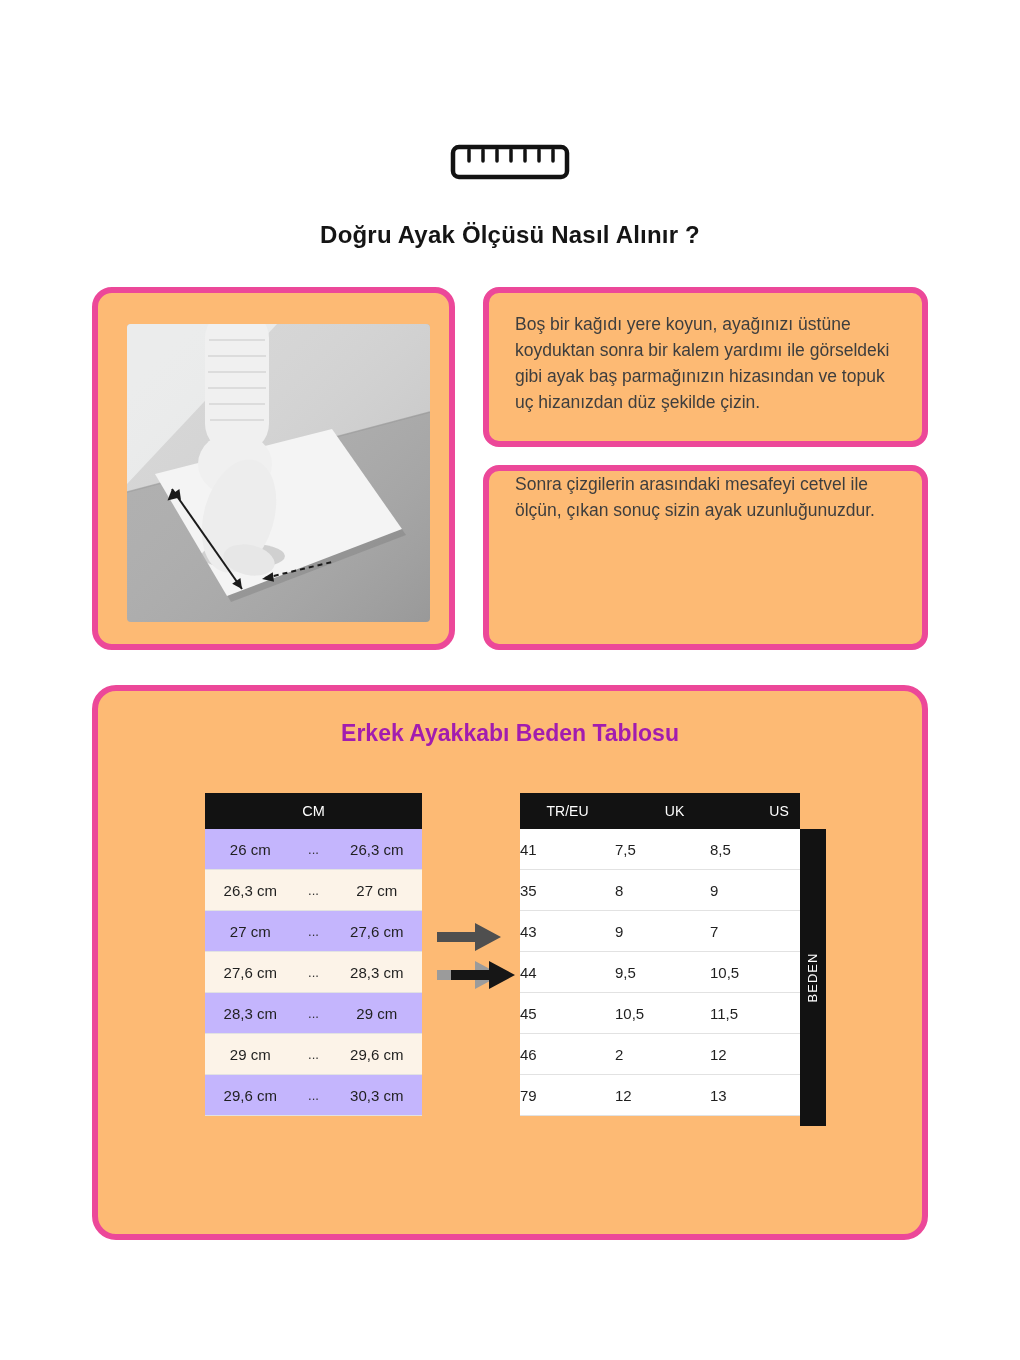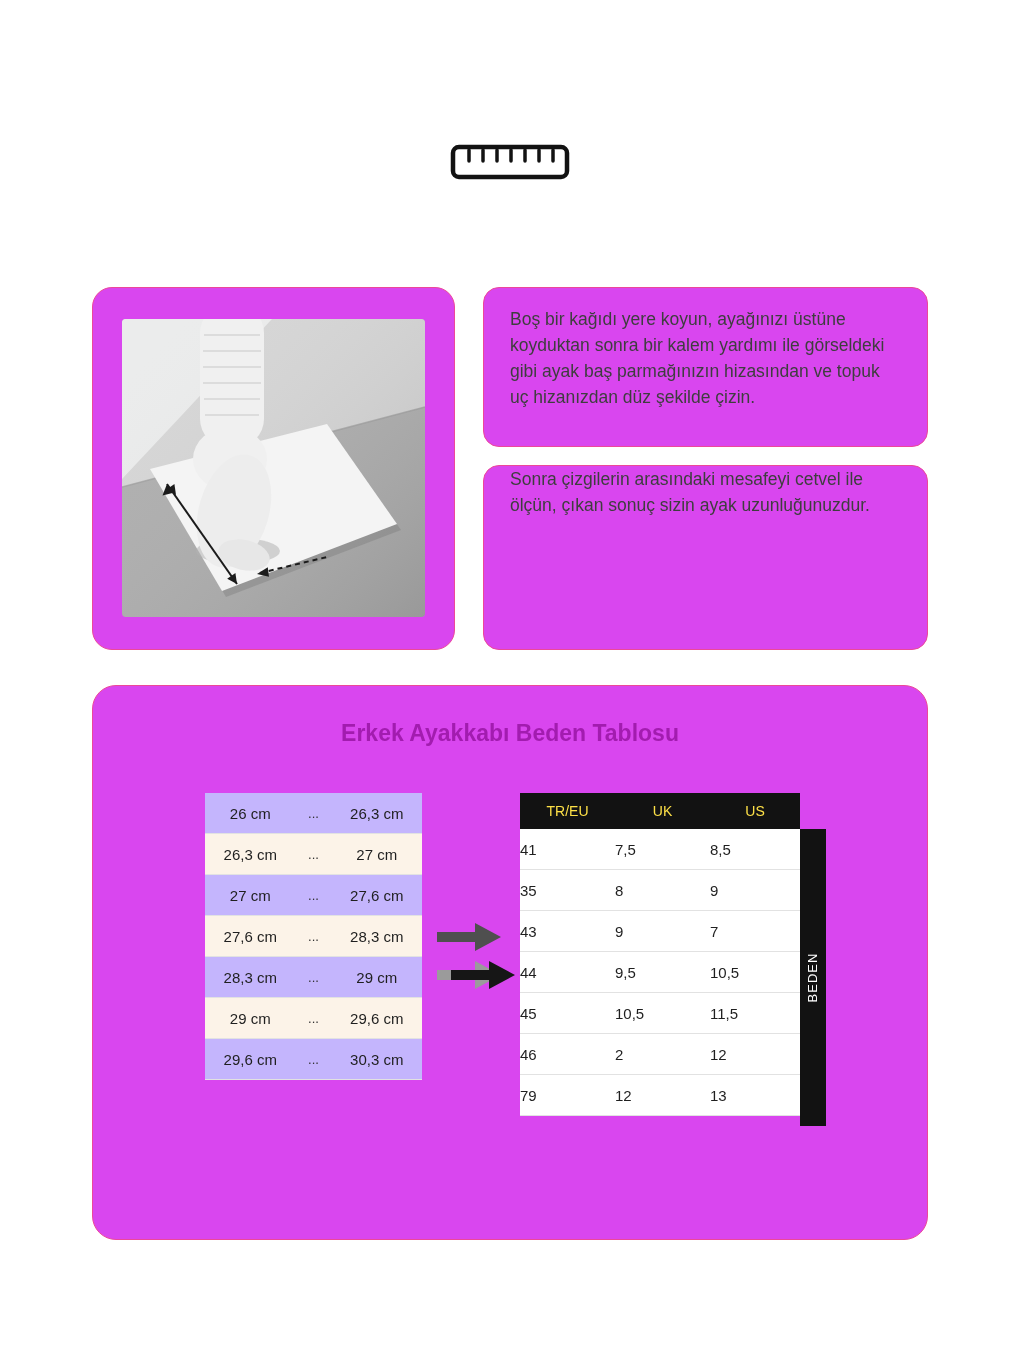--- a/index.html
+++ b/index.html
@@ -4,21 +4,21 @@
 <style>
   * { box-sizing: border-box; margin: 0; padding: 0; }
   body { background:#ffffff; font-family:"Liberation Sans", sans-serif; }
   .page { position:relative; width:1020px; height:1360px; background:#ffffff; margin:0 auto; overflow:hidden; }
 
   .ruler-wrap { position:absolute; top:142px; left:50%; transform:translateX(-50%); }
 
   .main-title { position:absolute; top:221px; left:0; width:100%; text-align:center;
     font-size:24px; font-weight:bold; color:#151515; letter-spacing:0.2px; }
 
-  .card { position:absolute; background:#d946ef; border:1px solid #ec4899; }
+  .card { position:absolute; background:#fdba74; border:6px solid #ec4899; }
 
   .photo-card { left:92px; top:287px; width:363px; height:363px; border-radius:20px; }
   .photo { position:absolute; left:29px; top:31px; width:303px; height:298px; border-radius:4px; overflow:hidden; }
 
   .step-card-1 { left:483px; top:287px; width:445px; height:160px; border-radius:16px; padding:18px 26px 0 26px; }
   .step-card-2 { left:483px; top:465px; width:445px; height:185px; border-radius:16px;
     display:flex; padding:0 44px 0 26px; }
   .step-text { font-size:17.5px; line-height:26px; color:#3e3e3e; }
 
   .chart-card { left:92px; top:685px; width:836px; height:555px; border-radius:24px; }
@@ -33,22 +33,22 @@
     grid-template-columns:1fr 36px 1fr; align-items:center; text-align:center;
     font-size:15px; color:#1f1f1f; background:#c4b5fd; }
   .cm-row .sep { font-size:13px; color:#333; }
   .row-alt { background:#fcf3e8; }
 
   
   .arrows { position:absolute; left:437px; top:921px; }
 
   
   .size-table { position:absolute; left:520px; top:793px; width:280px; }
-  .size-header { height:36px; background:#121212; color:#fde047; display:grid;
-    grid-template-columns:95px 95px 90px; align-items:center; text-align:center; font-size:14px; }
+  .size-header { height:36px; background:#121212; color:#ffffff; display:grid;
+    grid-template-columns:95px 95px 90px; align-items:center; text-align:center; font-size:14px;gap:12px; }
   .size-row { height:41px; border-bottom:1px solid #e2e2e2; display:grid;
     grid-template-columns:95px 95px 90px; align-items:center; 
     font-size:15px; color:#1f1f1f; background:#ffffff; }
 
   .beden-bar { position:absolute; left:800px; top:829px; width:26px; height:297px;
     background:#121212; display:flex; align-items:center; justify-content:center; overflow:hidden; }
   .beden-bar span { color:#ffffff; font-size:13px; letter-spacing:1px;
     transform:rotate(-90deg); white-space:nowrap; }
 </style>
 </head>
@@ -64,20 +64,21 @@
         <line x1="33" y1="8" x2="33" y2="19"></line>
         <line x1="47" y1="8" x2="47" y2="19"></line>
         <line x1="61" y1="8" x2="61" y2="19"></line>
         <line x1="75" y1="8" x2="75" y2="19"></line>
         <line x1="89" y1="8" x2="89" y2="19"></line>
         <line x1="103" y1="8" x2="103" y2="19"></line>
       </g>
     </svg>
   </div>
 
+  <div class="main-title">Doğru Ayak Ölçüsü Nasıl Alınır ?</div>
 
   <div class="card photo-card">
     <div class="photo">
       <svg width="303" height="298" viewBox="0 0 303 298">
         <defs>
           <linearGradient id="floorg" x1="0" y1="0" x2="1" y2="1">
             <stop offset="0" stop-color="#ffffff" stop-opacity="0"></stop>
             <stop offset="1" stop-color="#4e4e4e"></stop>
           </linearGradient>
         </defs>
@@ -126,20 +127,21 @@
   </div>
 
   <div class="card step-card-2">
     <div class="step-text">Sonra çizgilerin arasındaki mesafeyi cetvel ile ölçün, çıkan sonuç sizin ayak uzunluğunuzdur.</div>
   </div>
 
   <div class="card chart-card"></div>
   <div class="chart-title">Erkek Ayakkabı Beden Tablosu</div>
 
   <div class="cm-table">
+    <div class="tbl-header">CM</div>
 
     <div class="cm-row">
       <span>26 cm</span>
       <span class="sep">...</span>
       <span>26,3 cm</span>
     </div>
     <div class="cm-row row-alt">
       <span>26,3 cm</span>
       <span class="sep">...</span>
       <span>27 cm</span>

